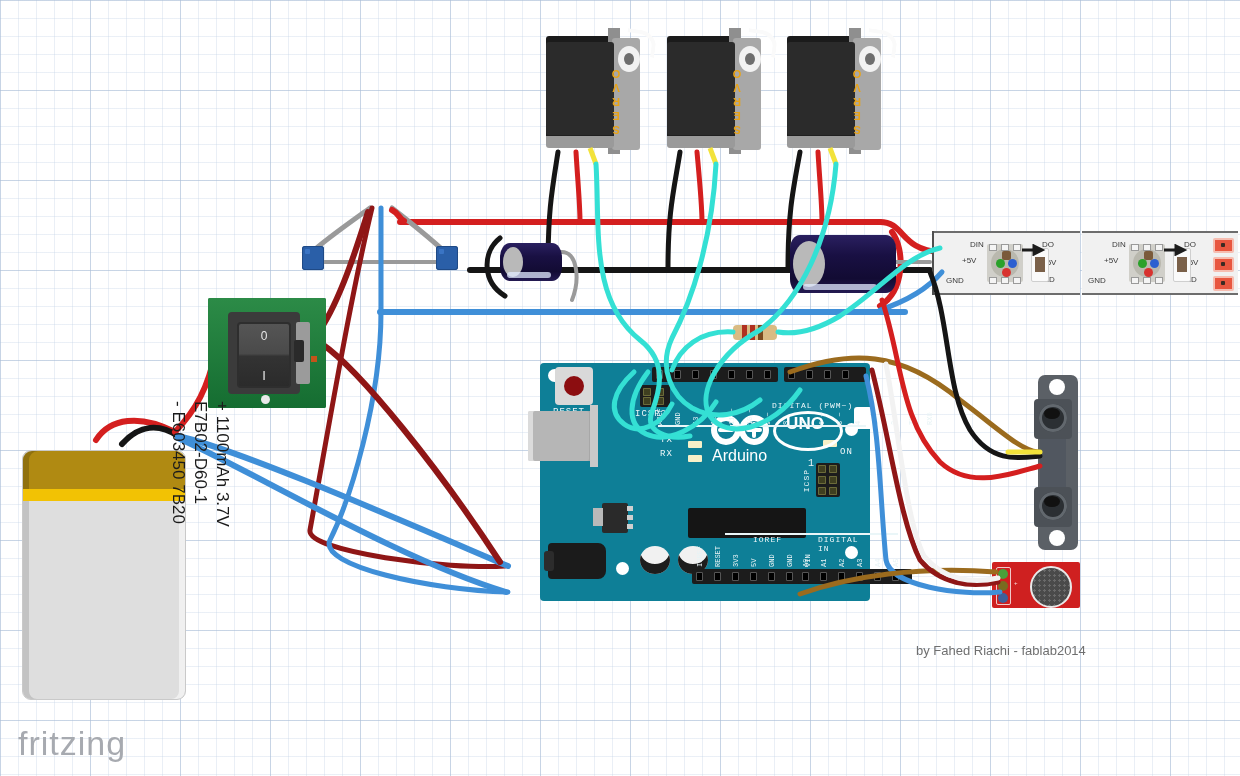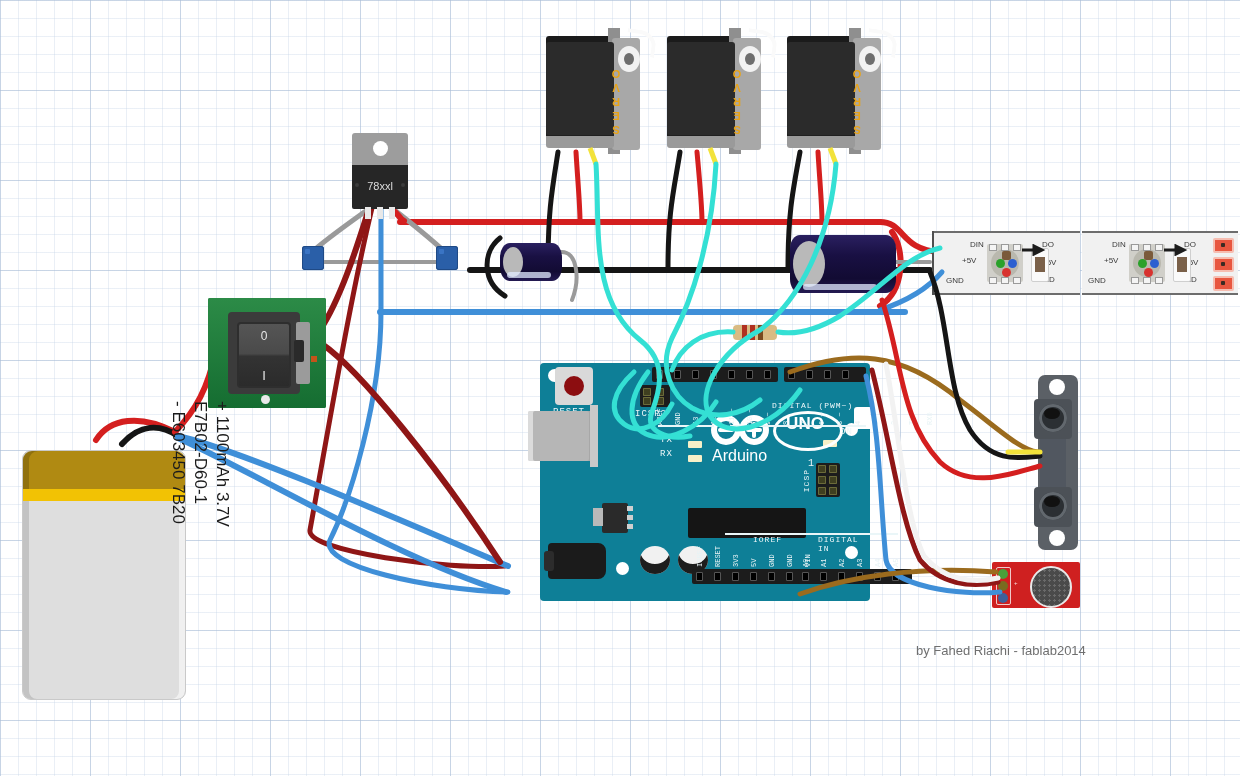--- a/index.html
+++ b/index.html
@@ -224,28 +224,20 @@
     <div class="hornarm"></div>
     <div class="stxt">SERVO</div>
   </div>
 
   <svg class="layer">
     <path d="M590 148 L596 164" stroke="#f2e23a" stroke-width="5" fill="none"></path>
     <path d="M710 148 L716 164" stroke="#f2e23a" stroke-width="5" fill="none"></path>
     <path d="M830 148 L836 164" stroke="#f2e23a" stroke-width="5" fill="none"></path>
   </svg>
 
-  <div class="reg" style="left:352px;top:133px;">
-    <div class="tab"></div>
-    <div class="blk"></div>
-    <div class="lbl">78xxl</div>
-    <div class="pin" style="left:13px;"></div>
-    <div class="pin" style="left:25px;"></div>
-    <div class="pin" style="left:37px;"></div>
-  </div>
 
   <div class="cercap" style="left:302px;top:246px;"></div>
   <div class="cercap" style="left:436px;top:246px;"></div>
 
   <div class="swpcb" style="left:208px;top:298px;">
     <div class="pcbshade"></div>
     <div class="hole"></div>
     <div class="pad"></div>
     <div class="swbody">
       <div class="side"></div>
@@ -316,21 +308,21 @@
     <div class="mcu" style="left:148px;top:145px;"></div>
     <div class="reg2" style="left:62px;top:140px;">
       <i style="top:3px;"></i>
         <i style="top:12px;"></i>
         <i style="top:21px;"></i>
     </div>
     <div class="xtal" style="left:100px;top:183px;"></div>
     <div class="xtal" style="left:138px;top:183px;"></div>
 
     <div class="led" style="left:283px;top:77px;"></div>
-    <div class="slbl" style="left:300px;top:64px;">ON</div>
+    <div class="slbl" style="left:300px;top:84px;">ON</div>
     <div class="led" style="left:148px;top:78px;"></div>
     <div class="led" style="left:148px;top:92px;"></div>
     <div class="slbl" style="left:120px;top:72px;">TX</div>
     <div class="slbl" style="left:120px;top:86px;">RX</div>
 
     <svg class="abs" style="left:168px;top:48px;width:72px;height:38px;">
       <g fill="none" stroke="#ffffff" stroke-width="6">
         <circle cx="18" cy="19" r="12"></circle>
           <circle cx="46" cy="19" r="12"></circle>
       </g>
@@ -532,14 +524,15 @@
       <path d="M930 272 C950 320 946 390 970 430 C992 464 1020 458 1040 456" stroke="#151515" stroke-width="5"></path>
 
       <path d="M1008 452 H1040" stroke="#f2e23a" stroke-width="5"></path>
 
       <path d="M872 370 C890 440 900 520 920 560 C940 584 970 588 998 582" stroke="#8f1616" stroke-width="5"></path>
       <path d="M886 364 C900 440 906 520 924 556 C944 580 972 584 998 578" stroke="#f2f2f2" stroke-width="5"></path>
     </g>
   </svg>
 
   <div class="credit" style="left:916px;top:643px;">by Fahed Riachi - fablab2014</div>
+  <div class="fritz" style="left:18px;top:724px;">fritzing</div>
 
 </div>
 
 </body></html>

